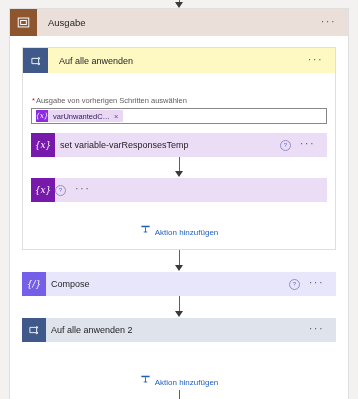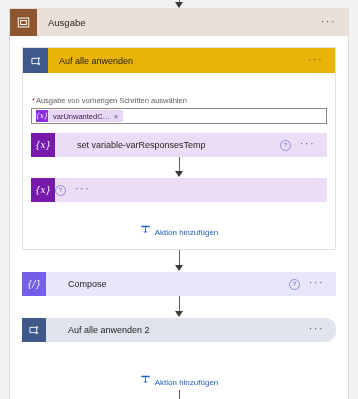--- a/index.html
+++ b/index.html
@@ -93,21 +93,21 @@
   
   .foreach-card {
     border: 1px solid #e1dfdd;
     background: #ffffff;
     box-sizing: border-box;
   }
   .foreach-header {
     display: flex;
     align-items: center;
     height: 25px;
-    background: #eab308;
+    background: #fef9c3;
   }
   .foreach-header .tile {
     width: 25px;
     height: 25px;
     background: #3f5a8a;
     display: flex;
     align-items: center;
     justify-content: center;
     flex: 0 0 25px;
   }
@@ -183,32 +183,32 @@
   }
   .action-row .tile {
     width: 24px;
     height: 24px;
     display: flex;
     align-items: center;
     justify-content: center;
     flex: 0 0 24px;
   }
   .action-row .title {
-    margin-left: 22px;
+    margin-left: 5px;
     font-size: 9px;
     color: #201f1e;
     flex: 1 1 auto;
     white-space: nowrap;
     overflow: hidden;
   }
   .row-variable { background: #ecddf7; }
   .row-variable .tile { background: #7719aa; }
   .row-compose  { background: #e8e6fb; }
   .row-compose  .tile { background: #755ee8; }
-  .row-foreach  { background: #dfe3ec; border-radius: 10px; }
+  .row-foreach  { background: #dfe3ec; }
   .row-foreach  .tile { background: #3f5a8a; }
 
   .help-icon {
     width: 9px; height: 9px;
     border: 1px solid #8e8cd8;
     border-radius: 50%;
     color: #6b69c4;
     font-size: 6px;
     line-height: 9px;
     text-align: center;

